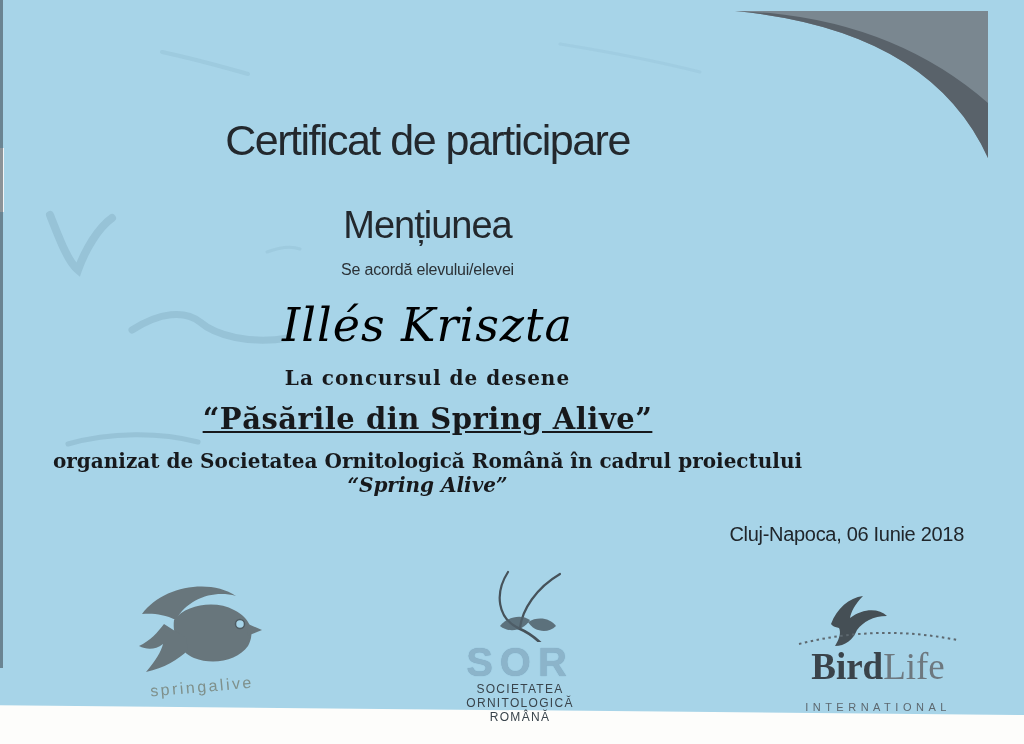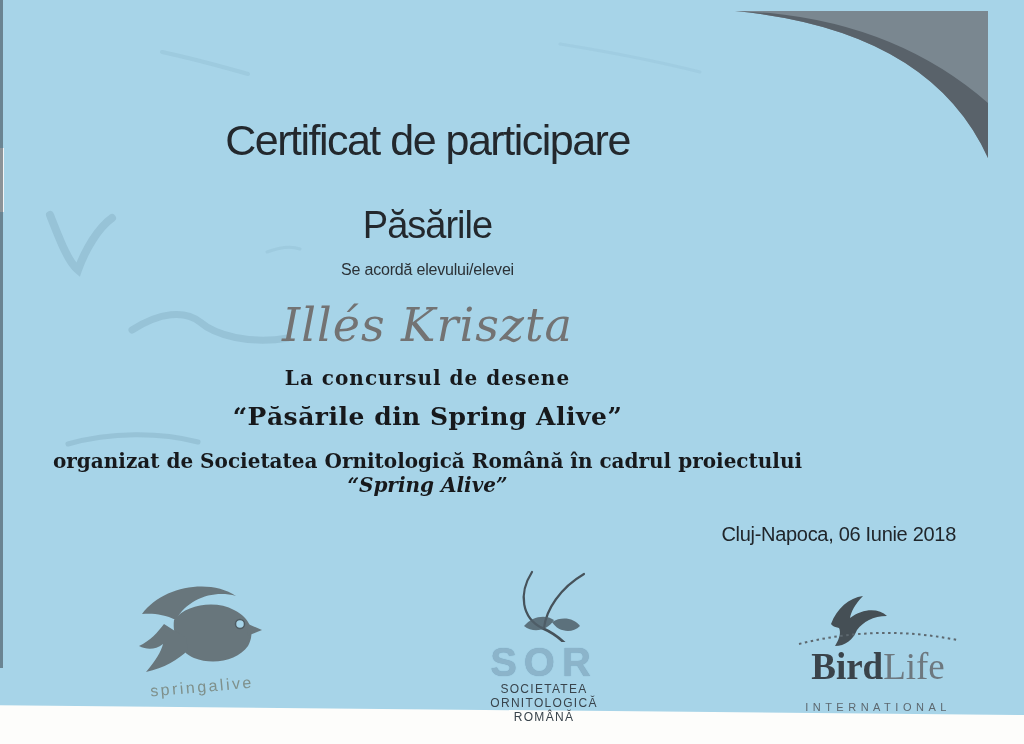--- a/index.html
+++ b/index.html
@@ -24,41 +24,41 @@
 
   .content{position:absolute;left:0;top:0;width:1024px;text-align:center;color:#23282d;}
   .line{position:absolute;left:0;width:847px;padding-left:8px;box-sizing:border-box;}
 
   .title{top:116px;font-size:43px;letter-spacing:-1.5px;color:#23282d;}
   .award{top:204px;font-size:38px;letter-spacing:-1px;color:#23282d;}
   .grant{top:261px;font-size:16px;letter-spacing:-.2px;color:#2b3136;}
   .recipient{
     top:298px;font-size:46px;
     font-family:"DejaVu Serif", serif;font-style:italic;
-    letter-spacing:1px;color:#737373;text-align:center;
+    letter-spacing:1px;color:#000000;text-align:center;
   }
   .fancy{font-family:"DejaVu Serif", serif;font-weight:700;color:#17191c;}
   .contest-intro{top:366px;font-size:20px;letter-spacing:1px;}
-  .contest-title{top:402px;font-size:25px;letter-spacing:.5px;}
+  .contest-title{top:402px;font-size:29px;letter-spacing:.5px;text-decoration:underline;}
   .organizer{top:449px;font-size:20px;letter-spacing:0;}
   .organizer .project{font-style:italic;margin-top:28px;}
   .place-date{
-    position:absolute;top:523px;right:68px;
+    position:absolute;top:523px;right:60px;
     font-size:20px;letter-spacing:-.3px;color:#20262b;
   }
 
   
   .logo{position:absolute;text-align:center;}
   .logo-springalive{left:122px;top:580px;width:160px;}
   .springalive-label{
     display:inline-block;margin-top:2px;
     font-size:16px;letter-spacing:2.5px;color:#7f908b;
     transform:rotate(-5deg);
   }
-  .logo-sor{left:462px;top:568px;width:164px;}
+  .logo-sor{left:438px;top:568px;width:164px;}
   .sor-acronym{
     font-size:40px;font-weight:700;letter-spacing:7px;
     color:#8cb4ca;line-height:1;margin-top:-4px;
     text-shadow:0 0 1px #6f9cb6;
   }
   .sor-org{
     margin-top:0;font-size:12px;letter-spacing:1.3px;word-spacing:7px;
     color:#39444c;font-weight:400;
   }
   .logo-birdlife{left:788px;top:594px;width:180px;color:#3c454c;}
@@ -88,21 +88,21 @@
       <path d="M132,330 C160,312 185,310 200,322 C215,335 250,345 288,338" stroke-width="7"></path>
       <path d="M68,444 C110,432 160,432 198,442" stroke-width="5"></path>
       <path d="M162,52 C190,58 220,66 248,74" stroke-width="4" opacity="0.55"></path>
       <path d="M560,44 C610,52 660,62 700,72" stroke-width="3" opacity="0.4"></path>
       <path d="M267,252 C280,247 292,246 300,249" stroke-width="3" opacity="0.5"></path>
     </g>
   </svg>
 
   <div class="content">
     <div class="line title">Certificat de participare</div>
-    <div class="line award">Păsările</div>
+    <div class="line award">Mențiunea</div>
     <div class="line grant">Se acordă elevului/elevei</div>
     <div class="line recipient">Illés Kriszta</div>
     <div class="line fancy contest-intro">La concursul de desene</div>
     <div class="line fancy contest-title">“Păsările din Spring Alive”</div>
     <div class="line fancy organizer"><span>organizat de Societatea Ornitologică Română în cadrul proiectului </span><span class="project">“Spring Alive”</span></div>
     <div class="place-date">Cluj-Napoca, 06 Iunie 2018</div>
   </div>
 
   <div class="logo logo-springalive">
     <svg width="132" height="92" viewBox="0 0 132 92">

